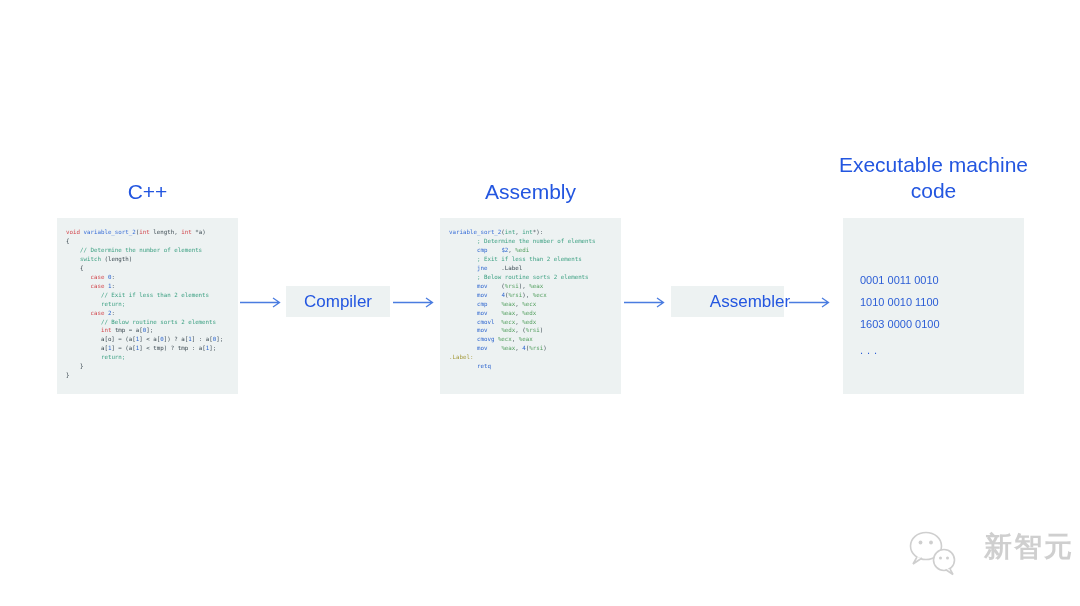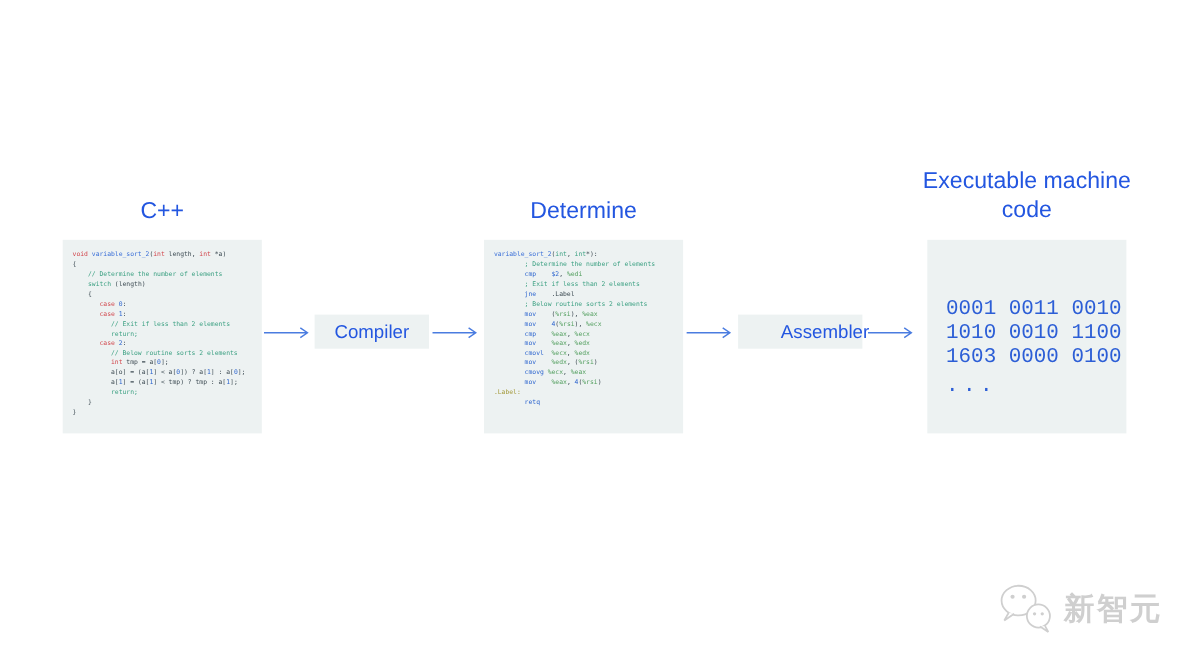--- a/index.html
+++ b/index.html
@@ -48,22 +48,22 @@
   .tok-k { color: var(--kw-red); }
   .tok-f { color: var(--fn-blue); }
   .tok-c { color: var(--comment-teal); }
   .tok-t { color: var(--comment-teal); }
   .tok-n { color: var(--num-blue); }
   .tok-i { color: var(--instr-blue); }
   .tok-r { color: var(--reg-green); }
   .tok-l { color: var(--label-olive); }
 
   .machine-text {
-    font-family: Liberation Mono, monospace;
-    font-size: 19px;
+    font-family: Liberation Sans, sans-serif;
+    font-size: 11px;
     line-height: 21.8px;
     color: var(--machine-blue);
     white-space: pre;
     padding: 52px 0 0 17px;
   }
   .machine-text .code-line:nth-child(4) { letter-spacing: 4px; padding-top: 5px; }
 
   .pill {
     position: absolute;
     top: 286px;
@@ -82,36 +82,36 @@
   #arrow-1 { left: 240px; }
   #arrow-2 { left: 393px; }
   #arrow-3 { left: 624px; }
   #arrow-4 { left: 789px; }
 
   .watermark {
     position: absolute;
     left: 906px;
     top: 528px;
     display: flex;
-    align-items: center;
-    gap: 5px;
+    align-items: flex-start;
+    gap: 22px;
   }
   .wm-text {
     font-size: 28px;
     font-weight: 600;
     color: var(--watermark-grey);
     letter-spacing: 2px;
     font-family: "Liberation Sans", sans-serif;
   }
 </style>
 </head>
 <body>
 
 <div class="hdr" id="hdr-cpp">C++</div>
-<div class="hdr" id="hdr-asm">Determine</div>
+<div class="hdr" id="hdr-asm">Assembly</div>
 <div class="hdr" id="hdr-machine">Executable machine code</div>
 
 <div class="panel" id="panel-cpp">
   <div class="code"><div class="code-line"><span class="tok-k">void </span><span class="tok-f">variable_sort_2</span><span class="tok-p">(</span><span class="tok-k">int</span><span class="tok-p"> length, </span><span class="tok-k">int</span><span class="tok-p"> *a)</span></div><div class="code-line"><span class="tok-p">{</span></div><div class="code-line"><span class="tok-c">    // Determine the number of elements</span></div><div class="code-line"><span class="tok-p">    </span><span class="tok-t">switch</span><span class="tok-p"> (length)</span></div><div class="code-line"><span class="tok-p">    {</span></div><div class="code-line"><span class="tok-p">       </span><span class="tok-k">case </span><span class="tok-n">0</span><span class="tok-p">:</span></div><div class="code-line"><span class="tok-p">       </span><span class="tok-k">case </span><span class="tok-n">1</span><span class="tok-p">:</span></div><div class="code-line"><span class="tok-c">          // Exit if less than 2 elements</span></div><div class="code-line"><span class="tok-p">          </span><span class="tok-t">return;</span></div><div class="code-line"><span class="tok-p">       </span><span class="tok-k">case </span><span class="tok-n">2</span><span class="tok-p">:</span></div><div class="code-line"><span class="tok-c">          // Below routine sorts 2 elements</span></div><div class="code-line"><span class="tok-p">          </span><span class="tok-k">int</span><span class="tok-p"> tmp = a[</span><span class="tok-n">0</span><span class="tok-p">];</span></div><div class="code-line"><span class="tok-p">          a[o] = (a[</span><span class="tok-n">1</span><span class="tok-p">] &lt; a[</span><span class="tok-n">0</span><span class="tok-p">]) ? a[</span><span class="tok-n">1</span><span class="tok-p">] : a[</span><span class="tok-n">0</span><span class="tok-p">];</span></div><div class="code-line"><span class="tok-p">          a[</span><span class="tok-n">1</span><span class="tok-p">] = (a[</span><span class="tok-n">1</span><span class="tok-p">] &lt; tmp) ? tmp : a[</span><span class="tok-n">1</span><span class="tok-p">];</span></div><div class="code-line"><span class="tok-p">          </span><span class="tok-t">return;</span></div><div class="code-line"><span class="tok-p">    }</span></div><div class="code-line"><span class="tok-p">}</span></div></div>
 </div>
 
 <div class="panel" id="panel-asm">
   <div class="code"><div class="code-line"><span class="tok-f">variable_sort_2</span><span class="tok-p">(</span><span class="tok-t">int</span><span class="tok-p">, </span><span class="tok-t">int</span><span class="tok-p">*):</span></div><div class="code-line"><span class="tok-c">        ; Determine the number of elements</span></div><div class="code-line"><span class="tok-p">        </span><span class="tok-i">cmp</span><span class="tok-p">    </span><span class="tok-n">$2</span><span class="tok-p">, </span><span class="tok-r">%edi</span></div><div class="code-line"><span class="tok-c">        ; Exit if less than 2 elements</span></div><div class="code-line"><span class="tok-p">        </span><span class="tok-i">jne</span><span class="tok-p">    .Label</span></div><div class="code-line"><span class="tok-c">        ; Below routine sorts 2 elements</span></div><div class="code-line"><span class="tok-p">        </span><span class="tok-i">mov</span><span class="tok-p">    (</span><span class="tok-r">%rsi</span><span class="tok-p">), </span><span class="tok-r">%eax</span></div><div class="code-line"><span class="tok-p">        </span><span class="tok-i">mov</span><span class="tok-p">    </span><span class="tok-n">4</span><span class="tok-p">(</span><span class="tok-r">%rsi</span><span class="tok-p">), </span><span class="tok-r">%ecx</span></div><div class="code-line"><span class="tok-p">        </span><span class="tok-i">cmp</span><span class="tok-p">    </span><span class="tok-r">%eax</span><span class="tok-p">, </span><span class="tok-r">%ecx</span></div><div class="code-line"><span class="tok-p">        </span><span class="tok-i">mov</span><span class="tok-p">    </span><span class="tok-r">%eax</span><span class="tok-p">, </span><span class="tok-r">%edx</span></div><div class="code-line"><span class="tok-p">        </span><span class="tok-i">cmovl</span><span class="tok-p">  </span><span class="tok-r">%ecx</span><span class="tok-p">, </span><span class="tok-r">%edx</span></div><div class="code-line"><span class="tok-p">        </span><span class="tok-i">mov</span><span class="tok-p">    </span><span class="tok-r">%edx</span><span class="tok-p">, (</span><span class="tok-r">%rsi</span><span class="tok-p">)</span></div><div class="code-line"><span class="tok-p">        </span><span class="tok-i">cmovg</span><span class="tok-p"> </span><span class="tok-r">%ecx</span><span class="tok-p">, </span><span class="tok-r">%eax</span></div><div class="code-line"><span class="tok-p">        </span><span class="tok-i">mov</span><span class="tok-p">    </span><span class="tok-r">%eax</span><span class="tok-p">, </span><span class="tok-n">4</span><span class="tok-p">(</span><span class="tok-r">%rsi</span><span class="tok-p">)</span></div><div class="code-line"><span class="tok-l">.Label:</span></div><div class="code-line"><span class="tok-p">        </span><span class="tok-i">retq</span></div></div>
 </div>
 

